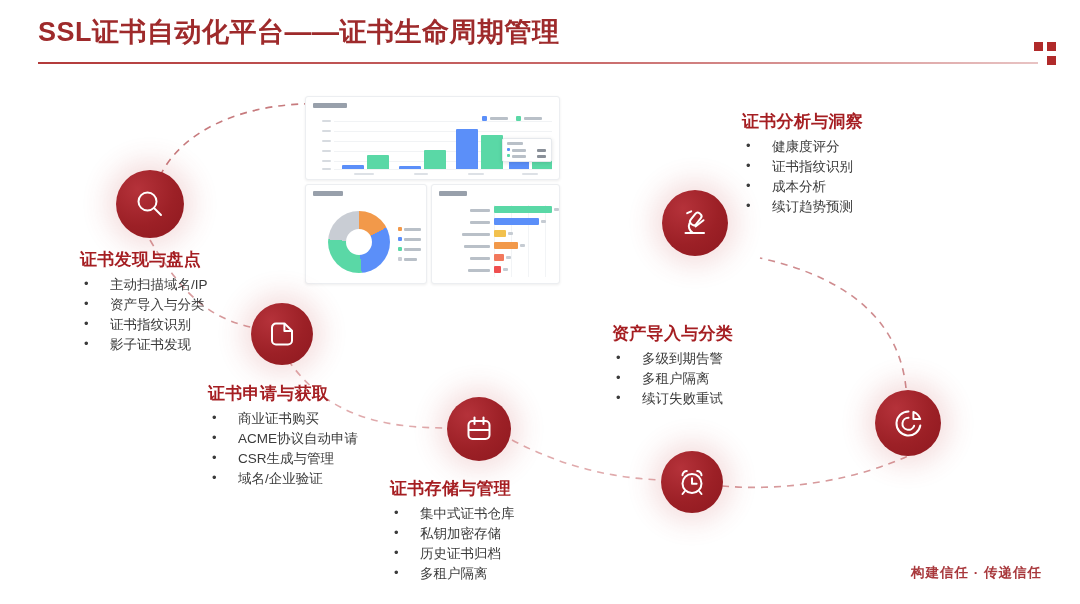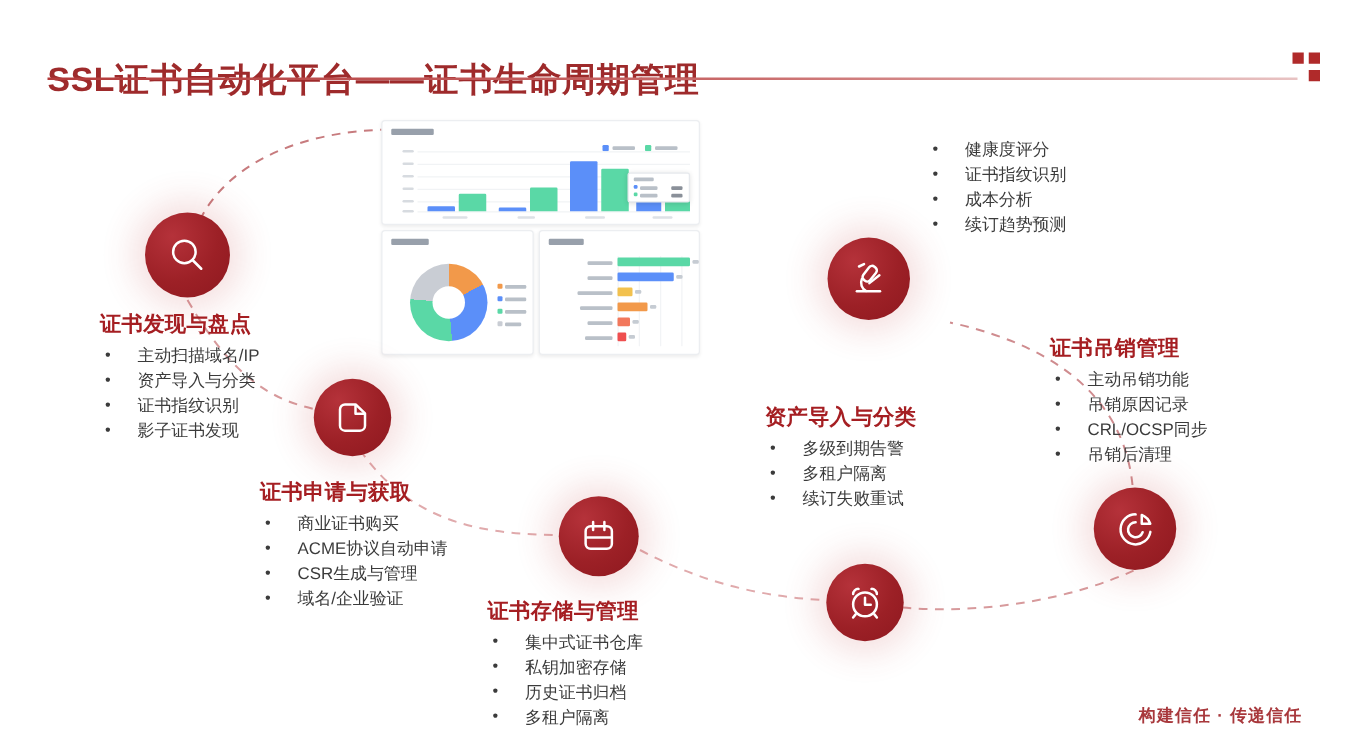--- a/index.html
+++ b/index.html
@@ -10,21 +10,20 @@
     position:relative;overflow:hidden;
   }
   #slide{position:absolute;left:0;top:0;width:1080px;height:604px;}
 
   
   .title{
     position:absolute;left:38px;top:14px;
     font-size:27px;font-weight:bold;
     color:#9e2a2b;letter-spacing:.5px;
     white-space:nowrap;
-    margin-top:32px;
   }
   .title-rule{
     position:absolute;left:38px;top:62px;width:1000px;height:2px;
     background:linear-gradient(to right,#b33a3a 0%,#c96a6a 55%,#e8c3c3 100%);
   }
   .deco{position:absolute;}
   .deco i{position:absolute;display:block;width:9px;height:9px;background:#b02a2a;}
 
   
   .dash{
@@ -315,31 +314,23 @@
 
   <div class="blk" style="left:612px;top:322px;">
     <h3>资产导入与分类</h3>
     <ul>
       <li>多级到期告警</li>
       <li>多租户隔离</li>
       <li>续订失败重试</li>
     </ul>
   </div>
 
-  <div class="blk" style="left:840px;top:267px;">
-    <h3>证书吊销管理</h3>
-    <ul>
-      <li>主动吊销功能</li>
-      <li>吊销原因记录</li>
-      <li>CRL/OCSP同步</li>
-      <li>吊销后清理</li>
-    </ul>
-  </div>
 
   <div class="blk" style="left:742px;top:110px;">
+    <h3>证书分析与洞察</h3>
     <ul>
       <li>健康度评分</li>
       <li>证书指纹识别</li>
       <li>成本分析</li>
       <li>续订趋势预测</li>
     </ul>
   </div>
 
   <div class="footer">构建信任 · 传递信任</div>
 

